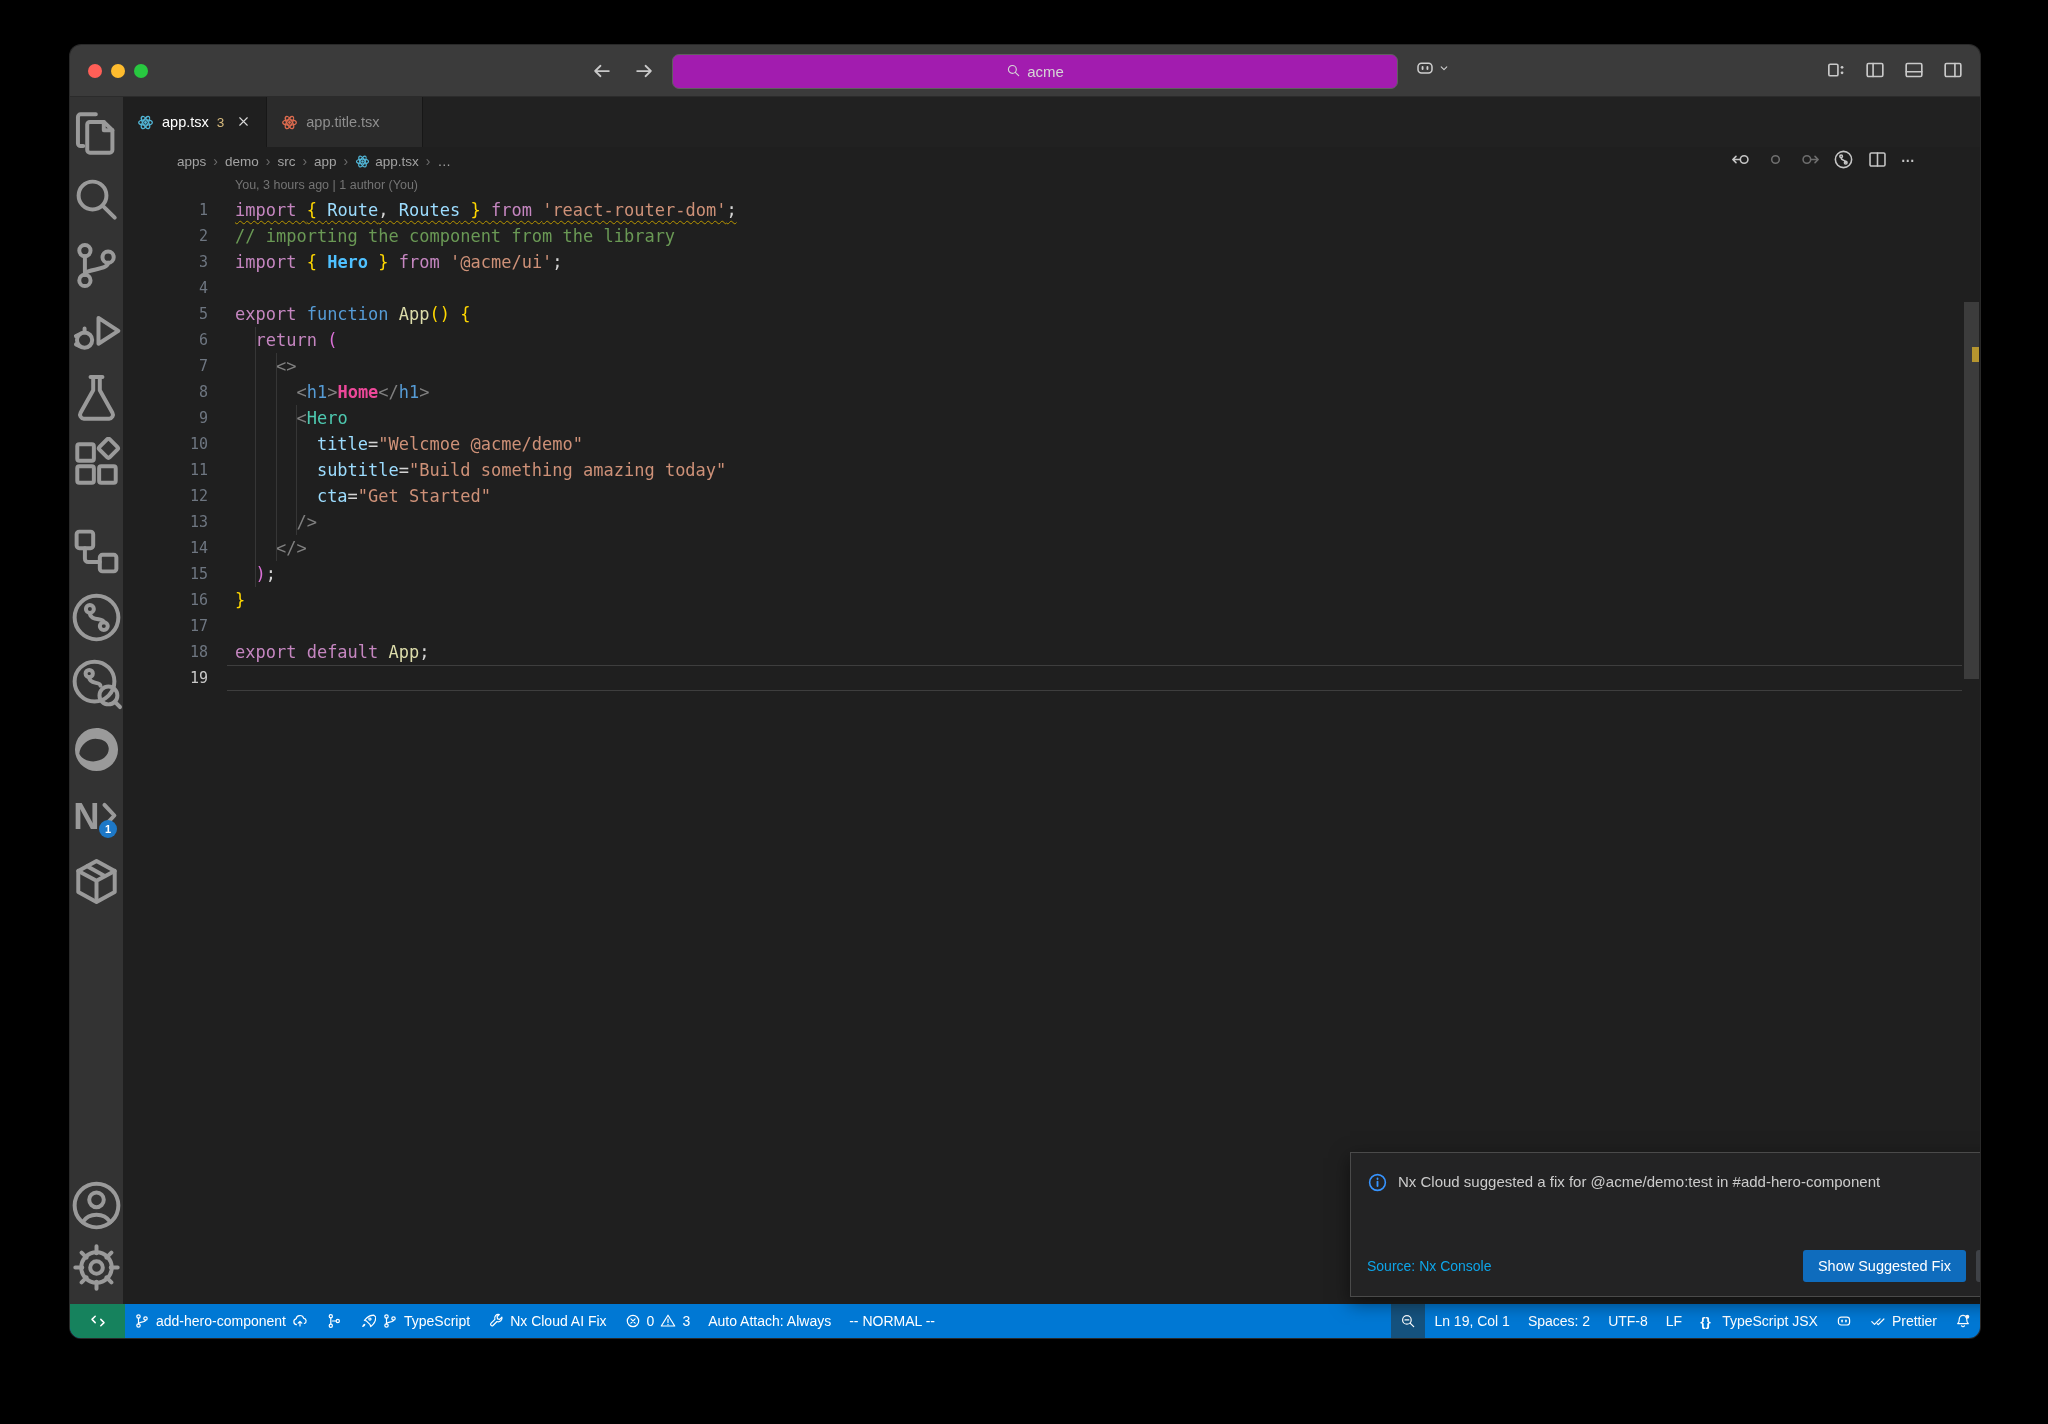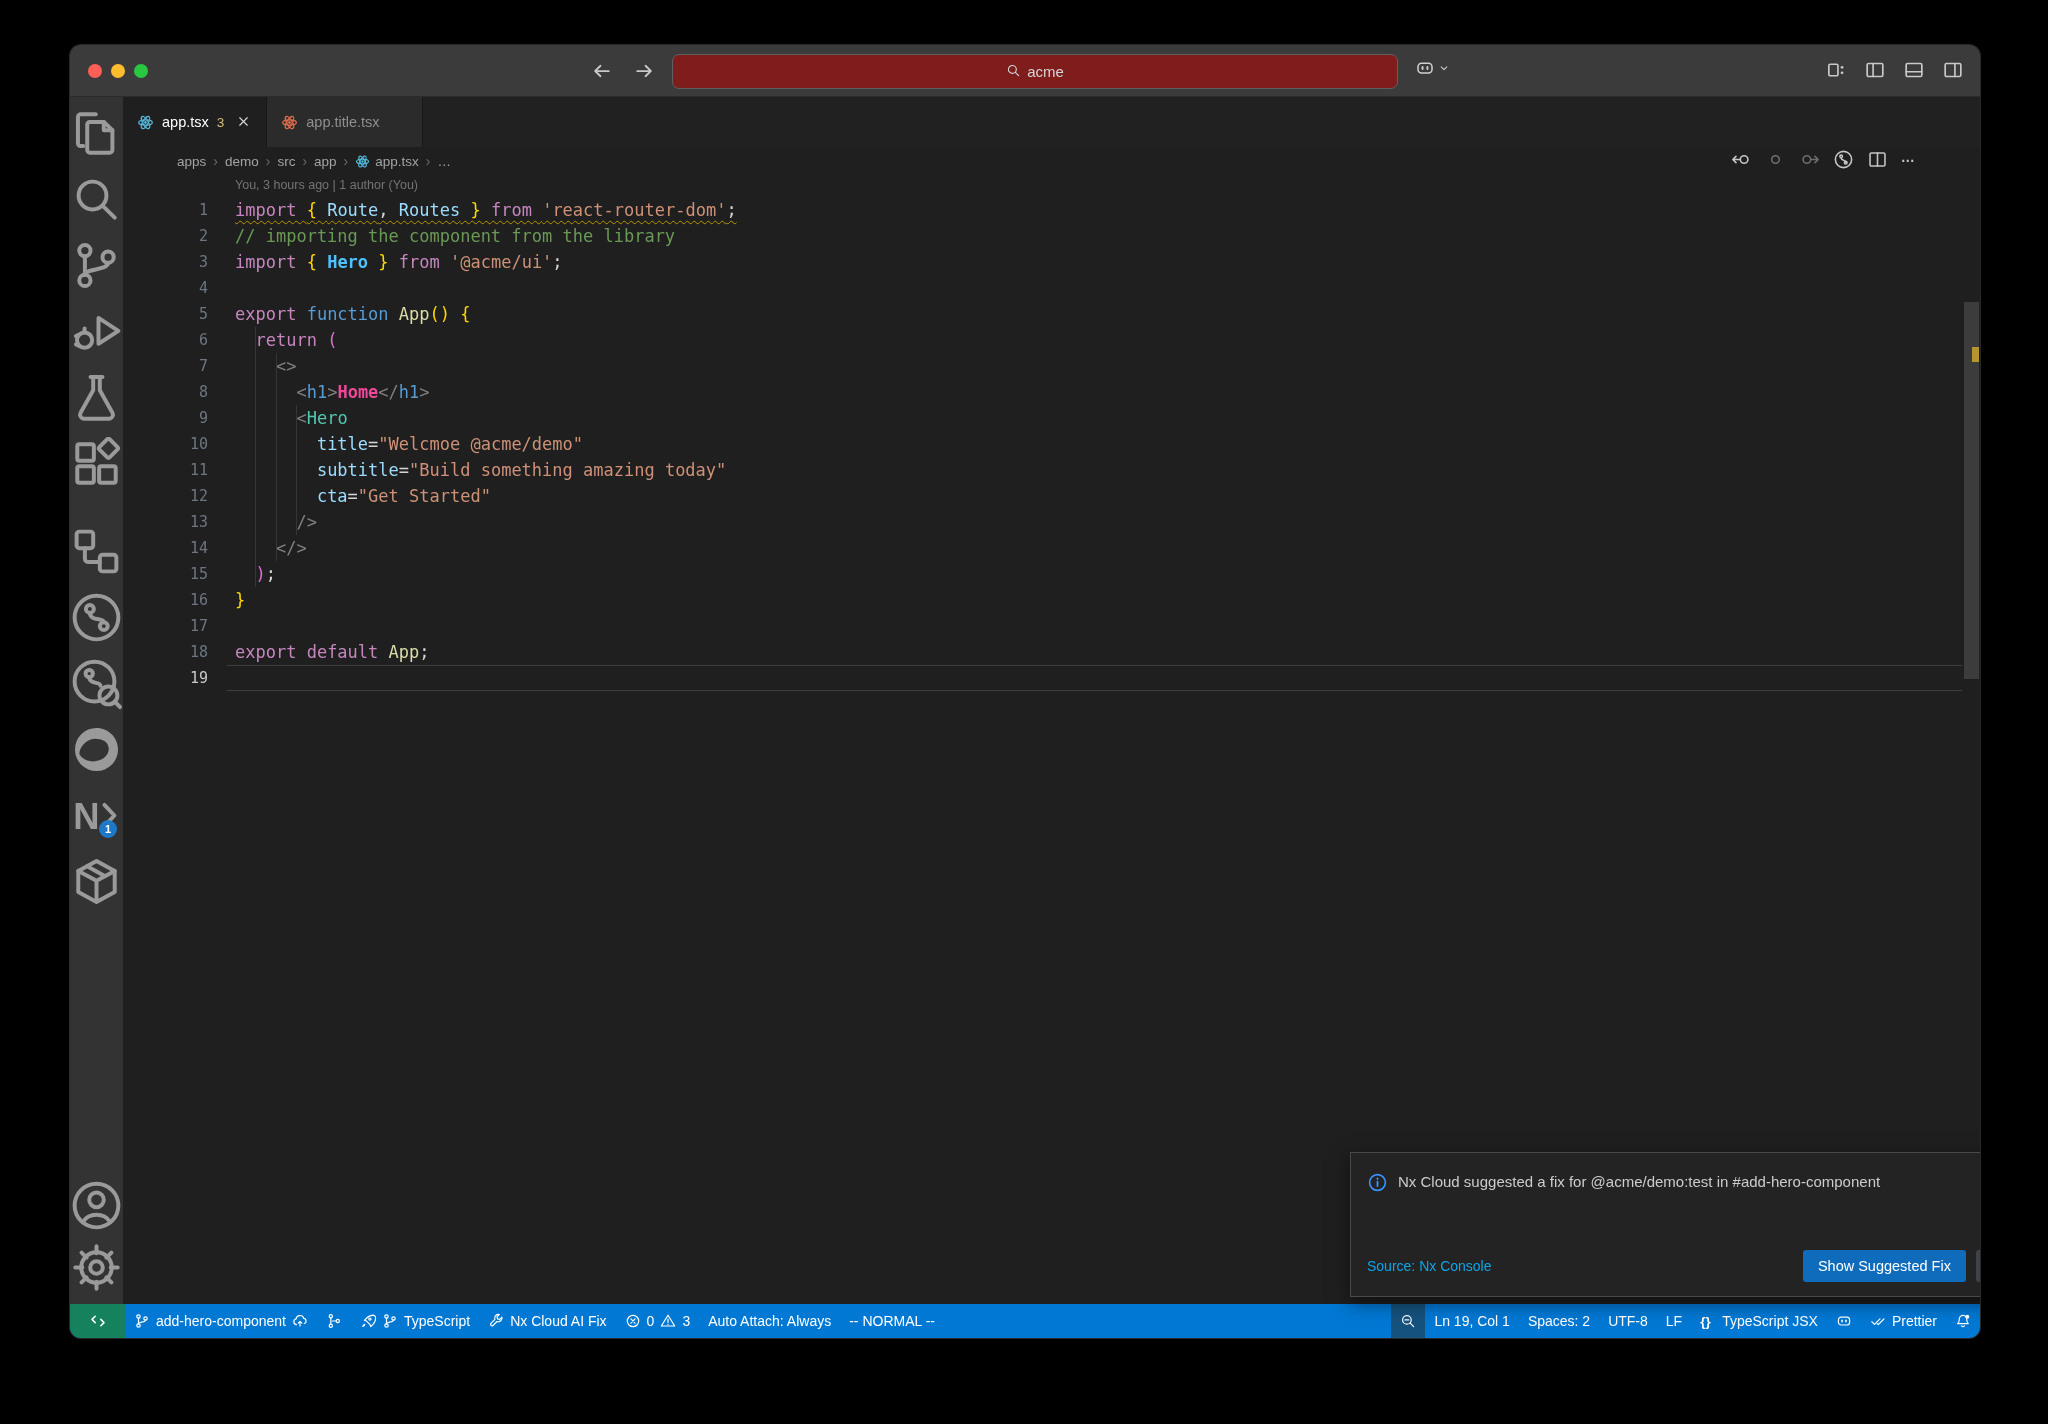--- a/index.html
+++ b/index.html
@@ -5,21 +5,21 @@
   * { box-sizing: border-box; margin: 0; padding: 0; }
   html,body { width:2048px; height:1424px; background:#000; font-family:"Liberation Sans",sans-serif; overflow:hidden; }
   #window { position:absolute; left:70px; top:45px; width:1910px; height:1293px; background:var(--editor-bg); border-radius:11px; overflow:hidden; box-shadow:0 0 0 1px rgba(255,255,255,.16), 0 18px 60px rgba(0,0,0,.7); }
 
   
   #titlebar { position:absolute; left:0; top:0; right:0; height:52px; background:var(--titlebar-bg); border-bottom:1px solid #2b2b2b; }
   #traffic { position:absolute; left:18px; top:19px; display:flex; gap:9px; }
   .tl { width:14px; height:14px; border-radius:50%; }
   #nav-arrows { position:absolute; left:522px; top:16px; display:flex; gap:22px; color:#c9c9c9; }
   .nav-ic { width:20px; height:20px; }
-  #searchbox { position:absolute; left:602px; top:9px; width:726px; height:35px; background:#7f1d1d; border:1px solid #5f5f5f; border-radius:7px; display:flex; align-items:center; justify-content:center; gap:6px; color:#d6d6d6; font-size:15px; }
+  #searchbox { position:absolute; left:602px; top:9px; width:726px; height:35px; background:#a21caf; border:1px solid #5f5f5f; border-radius:7px; display:flex; align-items:center; justify-content:center; gap:6px; color:#d6d6d6; font-size:15px; }
   #copilot-tb { position:absolute; left:1345px; top:13px; display:flex; align-items:center; gap:2px; color:#d0d0d0; }
   #tb-right { position:absolute; right:16px; top:14px; display:flex; gap:17px; color:#c9c9c9; }
   .tbr-ic { width:22px; height:22px; }
 
   
   #activitybar { position:absolute; left:0; top:52px; width:53px; bottom:34px; background:var(--activitybar-bg); display:flex; flex-direction:column; align-items:center; padding-top:3px; }
   .act-slot { height:66px; width:53px; display:flex; align-items:center; justify-content:center; color:#9a9a9a; position:relative; }
   .act-slot svg { width:27px; height:27px; }
   #act-spacer { height:22px; }
   #act-bottom { margin-top:auto; margin-bottom:6px; display:flex; flex-direction:column; align-items:center; }

